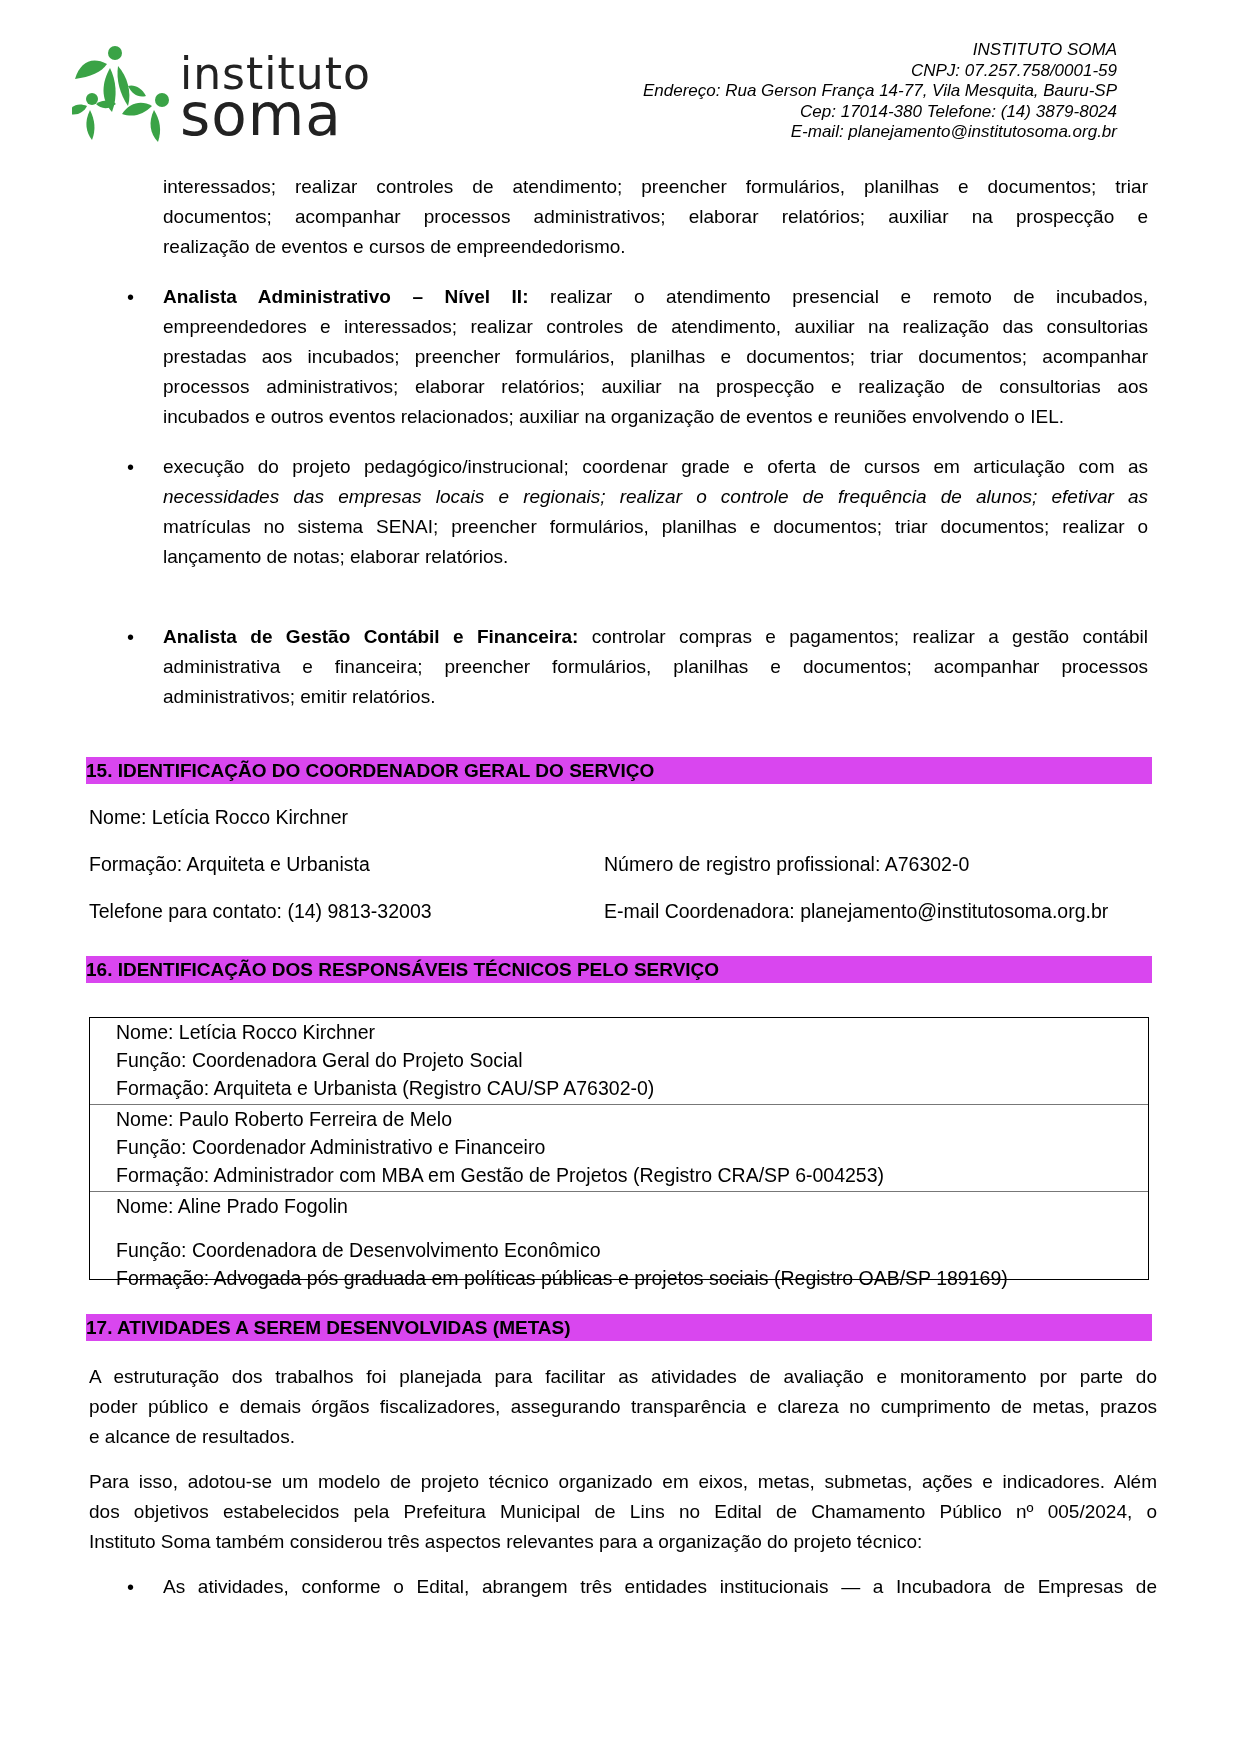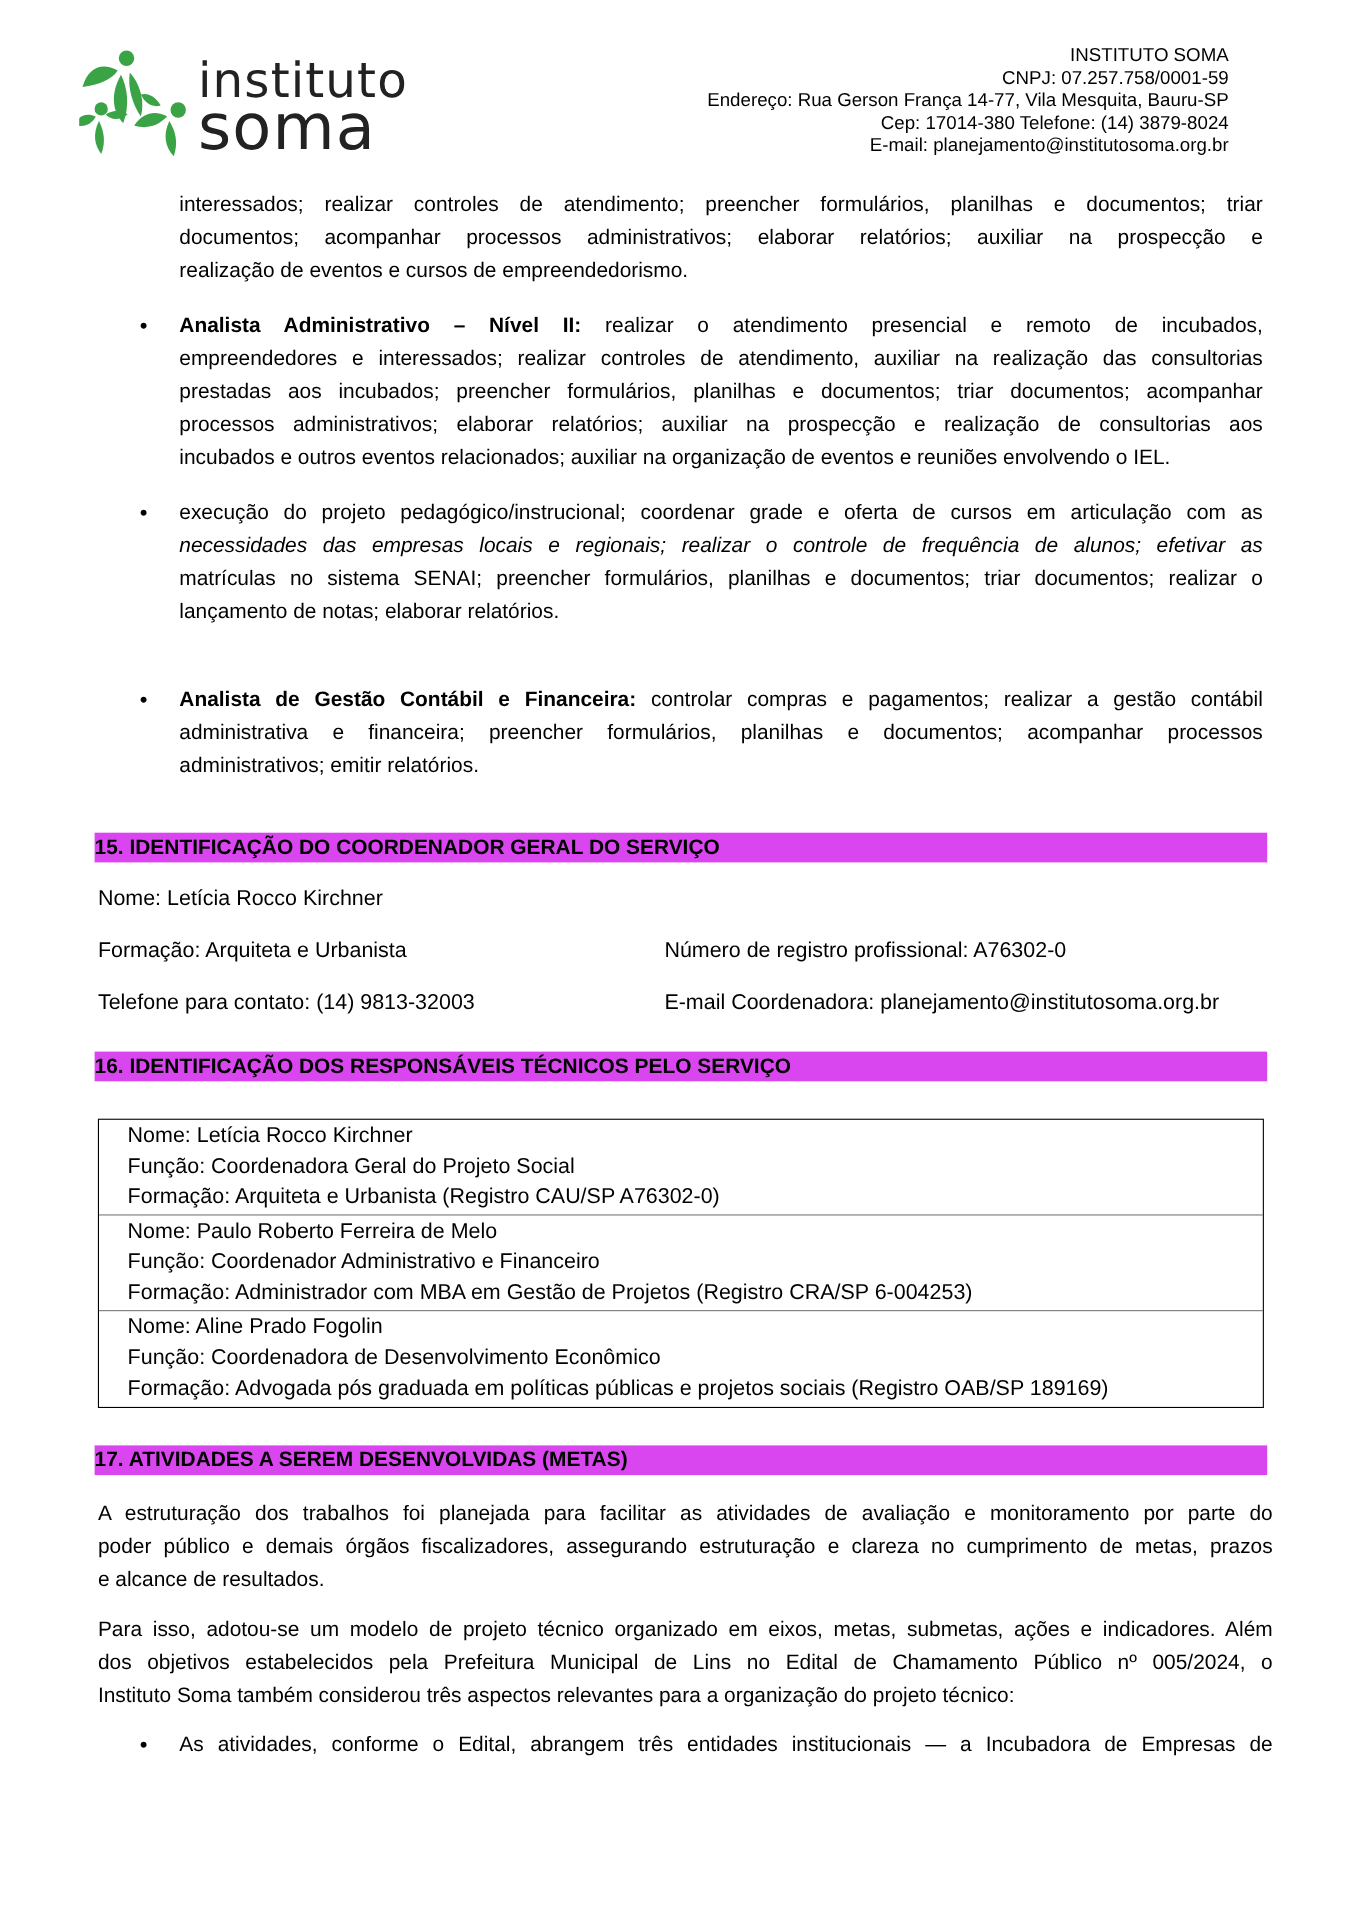--- a/index.html
+++ b/index.html
@@ -7,21 +7,21 @@
          font-family:"Liberation Sans", sans-serif; color:#000; }
   .page { position:absolute; left:0; top:0; width:1211px; height:1755px; background:#fff; }
 
   
   .logo { position:absolute; left:72px; top:44px; width:290px; height:100px; }
   .logo-mark { position:absolute; left:0; top:0; width:100px; height:100px; }
   .logo-text { position:absolute; left:108px; top:0; font-family:"DejaVu Sans", sans-serif; color:#222; line-height:1; }
   .logo-text .l1 { display:block; font-size:44px; letter-spacing:1px; margin-top:8px; }
   .logo-text .l2 { display:block; font-size:58px; letter-spacing:1px; margin-top:-10px; }
   .org-info { position:absolute; right:94px; top:40px; text-align:right;
-              font-family:"Liberation Sans", sans-serif; font-size:17px; line-height:20.5px; color:#000; }
+              font-family:"Liberation Sans", sans-serif; font-size:17px; line-height:20.5px; color:#000;font-style:italic; }
   .org-info div { white-space:nowrap; }
 
   
   .txt { font-family:"Liberation Sans Narrow","Liberation Sans", sans-serif; font-size:19px; line-height:30px; }
   .para { position:absolute; text-align:justify; text-align-last:left; }
   .bullet { position:absolute; left:127px; font-size:20px; }
   .bl { font-weight:bold; }
 
   .section-bar { position:absolute; left:86px; width:1066px; height:27px; background:#d946ef; }
   .section-bar span { position:absolute; left:0; top:2px; font-weight:bold; font-size:19px; line-height:24px; white-space:nowrap; }
@@ -117,31 +117,31 @@
       <div style="white-space: nowrap; display: block;">Função: Coordenadora Geral do Projeto Social</div>
       <div style="white-space: nowrap; display: block;">Formação: Arquiteta e Urbanista (Registro CAU/SP A76302-0)</div>
     </div>
     <div class="resp-row">
       <div style="white-space: nowrap; display: block;">Nome: Paulo Roberto Ferreira de Melo</div>
       <div style="white-space: nowrap; display: block;">Função: Coordenador Administrativo e Financeiro</div>
       <div style="white-space: nowrap; display: block;">Formação: Administrador com MBA em Gestão de Projetos (Registro CRA/SP 6-004253)</div>
     </div>
     <div class="resp-row">
       <div style="white-space: nowrap; display: block;">Nome: Aline Prado Fogolin</div>
-      <div style="white-space: nowrap; display: block;">Função: Coordenadora de Desenvolvimento Econômico</div>
+      <div style="white-space: nowrap; display: block; margin-top: 16px;">Função: Coordenadora de Desenvolvimento Econômico</div>
       <div style="white-space: nowrap; display: block;">Formação: Advogada pós graduada em políticas públicas e projetos sociais (Registro OAB/SP 189169)</div>
     </div>
   </div>
 
   <div class="section-bar txt" style="top:1314px;">
     <span>17.  ATIVIDADES A SEREM DESENVOLVIDAS (METAS)</span>
   </div>
   <div class="para txt" style="left:89px; top:1362px; width:1068px;">
     <div class="jl" style="text-align: justify; text-align-last: justify; white-space: nowrap;">A estruturação dos trabalhos foi planejada para facilitar as atividades de avaliação e monitoramento por parte do</div>
-    <div class="jl" style="text-align: justify; text-align-last: justify; white-space: nowrap;">poder público e demais órgãos fiscalizadores, assegurando estruturação e clareza no cumprimento de metas, prazos</div>
+    <div class="jl" style="text-align: justify; text-align-last: justify; white-space: nowrap;">poder público e demais órgãos fiscalizadores, assegurando transparência e clareza no cumprimento de metas, prazos</div>
     <div style="white-space: nowrap; display: block;">e alcance de resultados.</div>
   </div>
   <div class="para txt" style="left:89px; top:1467px; width:1068px;">
     <div class="jl" style="text-align: justify; text-align-last: justify; white-space: nowrap;">Para isso, adotou-se um modelo de projeto técnico organizado em eixos, metas, submetas, ações e indicadores. Além</div>
     <div class="jl" style="text-align: justify; text-align-last: justify; white-space: nowrap;">dos objetivos estabelecidos pela Prefeitura Municipal de Lins no Edital de Chamamento Público nº 005/2024, o</div>
     <div style="white-space: nowrap; display: block;">Instituto Soma também considerou três aspectos relevantes para a organização do projeto técnico:</div>
   </div>
   <span class="bullet txt" style="top:1572px;">•</span>
   <div class="para txt" style="left:163px; top:1572px; width:994px;">
     <div class="jl" style="text-align: justify; text-align-last: justify; white-space: nowrap;">As atividades, conforme o Edital, abrangem três entidades institucionais — a Incubadora de Empresas de</div>

